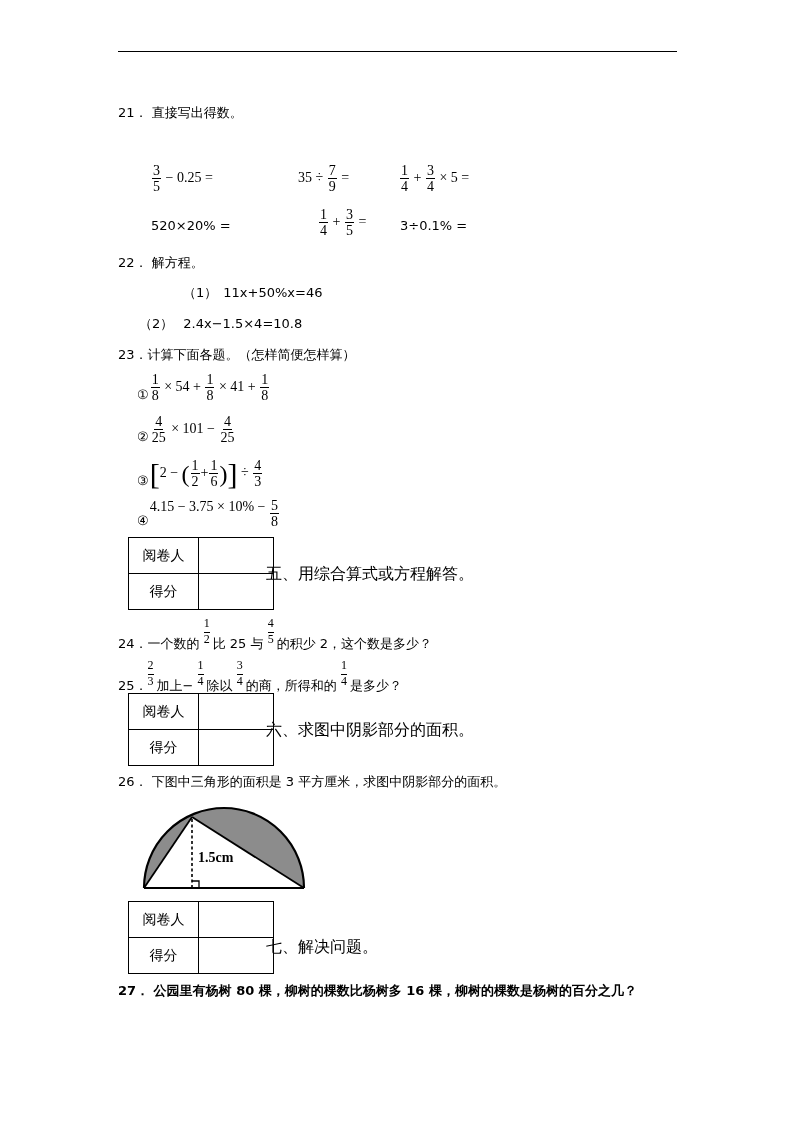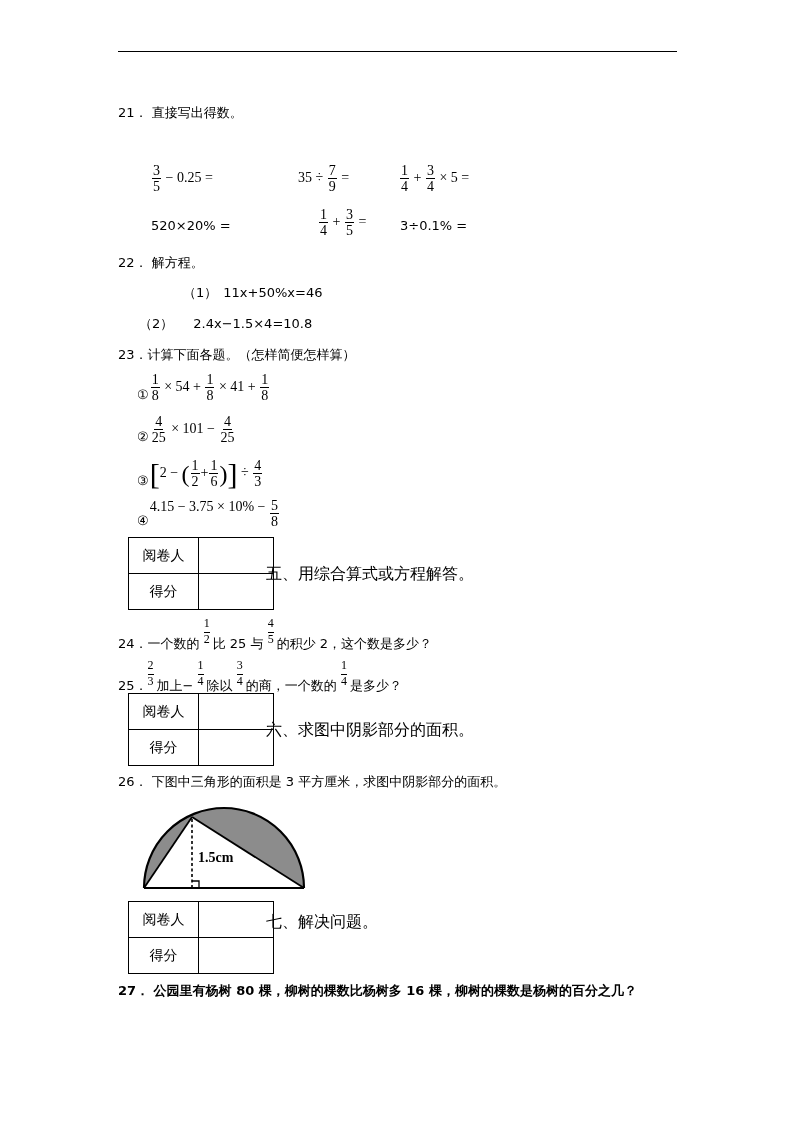--- a/index.html
+++ b/index.html
@@ -87,21 +87,21 @@
     </span>
   <span>=</span>
 </div>
 <div class="abs txt" style="left:400px; top:218px;">3÷0.1% =</div>
 
 <div class="abs txt" style="left:118px; top:255px;">22． 解方程。</div>
 <div class="abs txt" style="left:139px; top:285px;margin-left:44px;">
   <span>（1）</span><span style="margin-left:6px">11x+50%x=46</span>
 </div>
 <div class="abs txt" style="left:139px; top:316px;">
-  <span>（2）</span><span style="margin-left:20px">2.4x−1.5×4=10.8</span>
+  <span>（2）</span><span style="margin-left:10px">2.4x−1.5×4=10.8</span>
 </div>
 
 <div class="abs txt" style="left:118px; top:347px;">23．计算下面各题。（怎样简便怎样算）</div>
 
 <div class="abs math" style="left:137px; top:372px;">
   <span class="circ">①</span><span class="frac">
       <span class="n">1</span>
       <span class="d">8</span>
     </span>
   <span>× 54 +</span>
@@ -168,21 +168,21 @@
 
 <div class="abs txt" style="left:118px; top:634px;">
   <span>24．</span><span>一个数的</span>
   <span class="sfrac"><span class="n">1</span><span class="d">2</span></span><span>比 25 与</span>
   <span class="sfrac"><span class="n">4</span><span class="d">5</span></span><span>的积少 2，这个数是多少？</span>
 </div>
 
 <div class="abs txt" style="left:118px; top:676px;">
   <span>25．</span><span class="sfrac"><span class="n">2</span><span class="d">3</span></span><span>加上−</span>
   <span class="sfrac"><span class="n">1</span><span class="d">4</span></span><span>除以</span>
-  <span class="sfrac"><span class="n">3</span><span class="d">4</span></span><span>的商，一个数的</span>
+  <span class="sfrac"><span class="n">3</span><span class="d">4</span></span><span>的商，所得和的</span>
   <span class="sfrac"><span class="n">1</span><span class="d">4</span></span><span>是多少？</span>
 </div>
 
 <table class="score" style="left:120px; top:693px;">
   <tbody>
       <tr>
     <td class="lab">阅卷人</td>
     <td class="val"></td>
   </tr>
   <tr>
@@ -213,15 +213,15 @@
       <tr>
     <td class="lab">阅卷人</td>
     <td class="val"></td>
   </tr>
   <tr>
     <td class="lab">得分</td>
     <td class="val"></td>
   </tr>
 </tbody>
   </table>
-<div class="abs sec" style="left:266px; top:912px;">七、解决问题。</div>
+<div class="abs sec" style="left:266px; top:937px;">七、解决问题。</div>
 
 <div class="abs txt" style="left:118px; top:983px;font-weight:bold;">27． 公园里有杨树 80 棵，柳树的棵数比杨树多 16 棵，柳树的棵数是杨树的百分之几？</div>
 
 </body></html>

